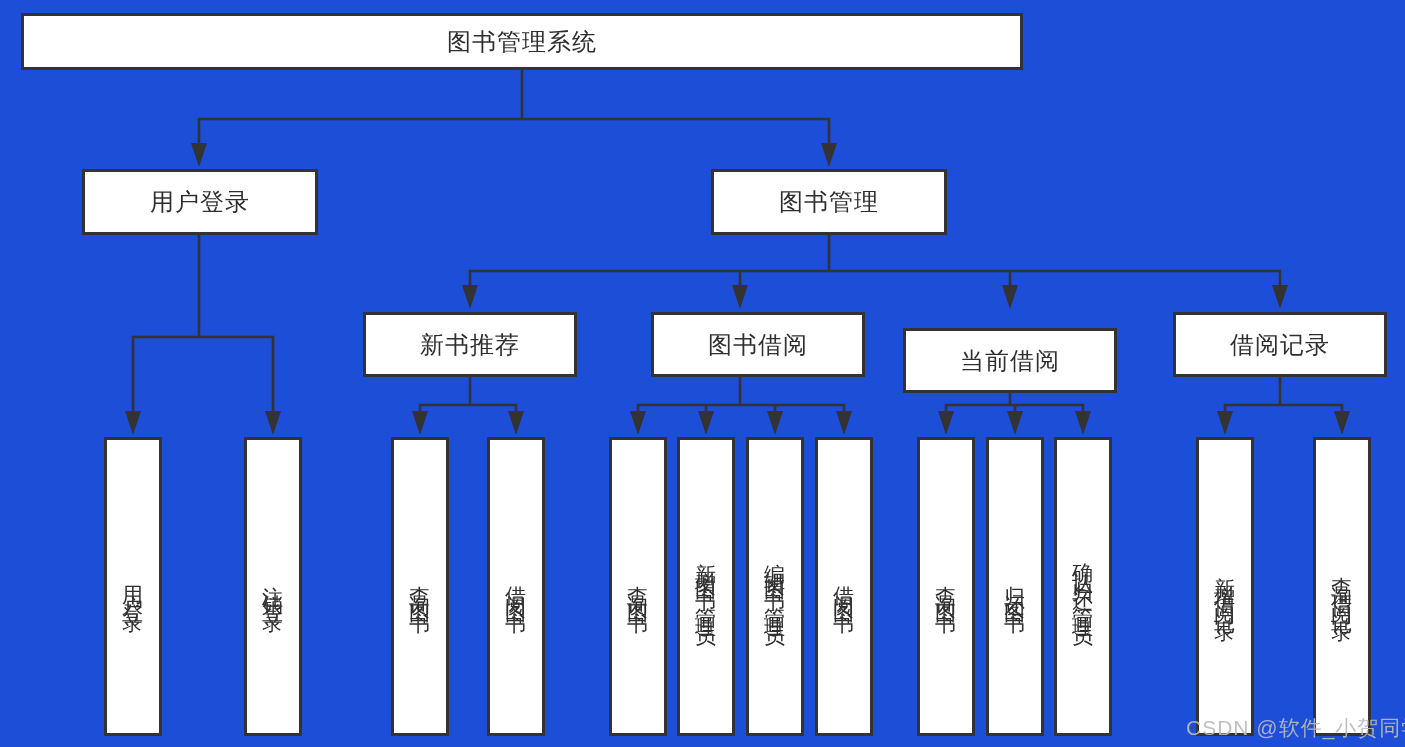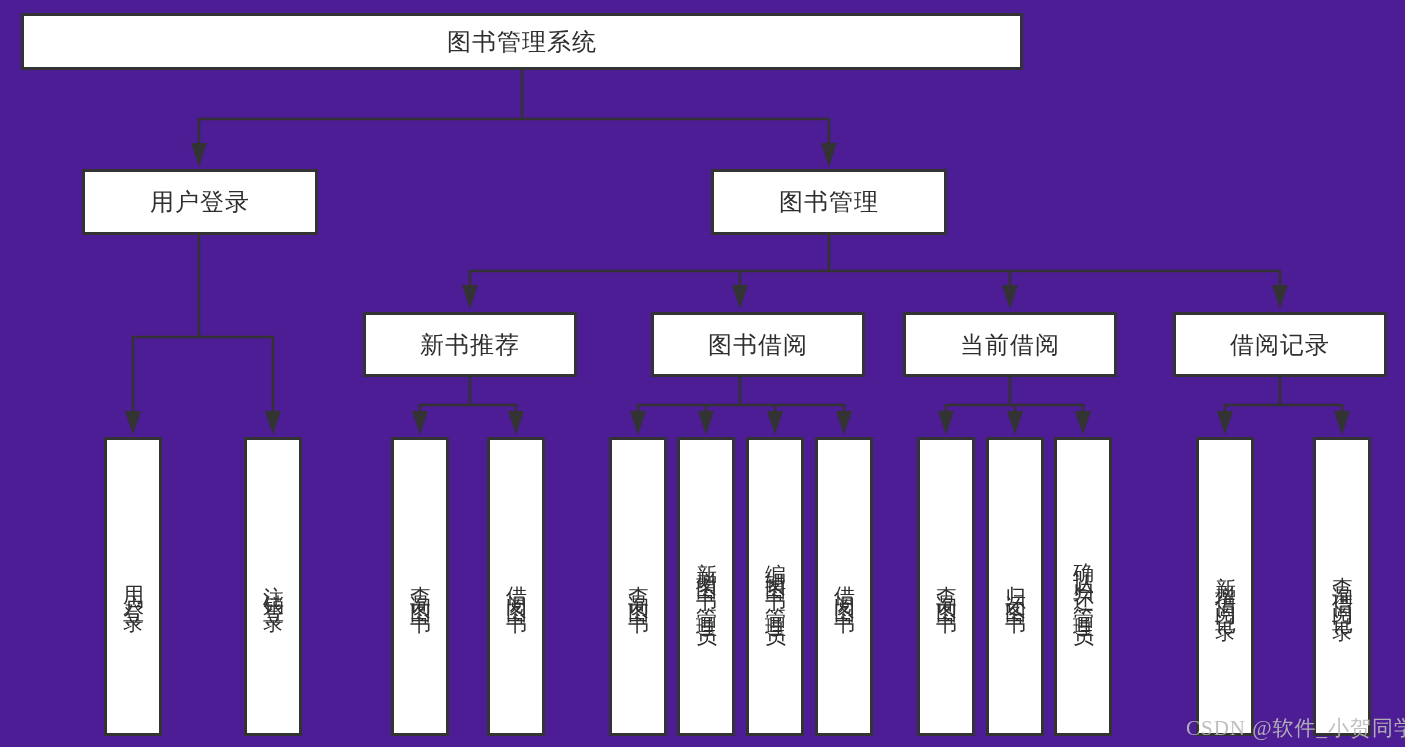--- a/index.html
+++ b/index.html
@@ -1,21 +1,21 @@
 <!DOCTYPE html>
 <html><head>
 <meta charset="utf-8">
 <style>
   html,body{margin:0;padding:0;background:#ffffff;}
   .canvas{
     position:relative;
     width:1405px;height:747px;
-    background:#4c1d95;
+    background:#1d4ed8;
     overflow:hidden;
-    font-family:Liberation Serif, serif;
+    font-family:Liberation Sans, sans-serif;
   }
   svg.lines{position:absolute;left:0;top:0;z-index:1;}
   .node{
     position:absolute;
     box-sizing:border-box;
     border:3px solid #333333;
     background:#ffffff;
     display:flex;align-items:center;justify-content:center;
     color:#2e2e2e;
     z-index:2;
@@ -80,21 +80,21 @@
     </g>
   </svg>
 
   <div class="node hnode root" style="border-color: rgb(51, 51, 51); color: rgb(46, 46, 46);">图书管理系统</div>
 
   <div class="node hnode lvl2" style="left: 82px; border-color: rgb(51, 51, 51); color: rgb(46, 46, 46);">用户登录</div>
   <div class="node hnode lvl3" style="left: 363px; border-color: rgb(51, 51, 51); color: rgb(46, 46, 46);">新书推荐</div>
 
   <div class="node hnode lvl2" style="left: 711px; border-color: rgb(51, 51, 51); color: rgb(46, 46, 46);">图书管理</div>
   <div class="node hnode lvl3" style="left: 633px; border-color: rgb(51, 51, 51); color: rgb(46, 46, 46); margin-left: 18px;">图书借阅</div>
-  <div class="node hnode lvl3" style="left: 903px; border-color: rgb(51, 51, 51); color: rgb(46, 46, 46);">当前借阅</div>
+  <div class="node hnode lvl3" style="left: 903px; border-color: rgb(51, 51, 51); color: rgb(46, 46, 46); margin-top: 16px;">当前借阅</div>
   <div class="node hnode lvl3" style="left: 1173px; border-color: rgb(51, 51, 51); color: rgb(46, 46, 46);">借阅记录</div>
 
   <div class="node leaf" style="left: 104px; border-color: rgb(51, 51, 51); color: rgb(46, 46, 46);">
     <span class="vtext">用户登录</span>
   </div>
   <div class="node leaf" style="left: 244px; border-color: rgb(51, 51, 51); color: rgb(46, 46, 46);">
     <span class="vtext">注销登录</span>
   </div>
 
   <div class="node leaf" style="left: 391px; border-color: rgb(51, 51, 51); color: rgb(46, 46, 46);">

